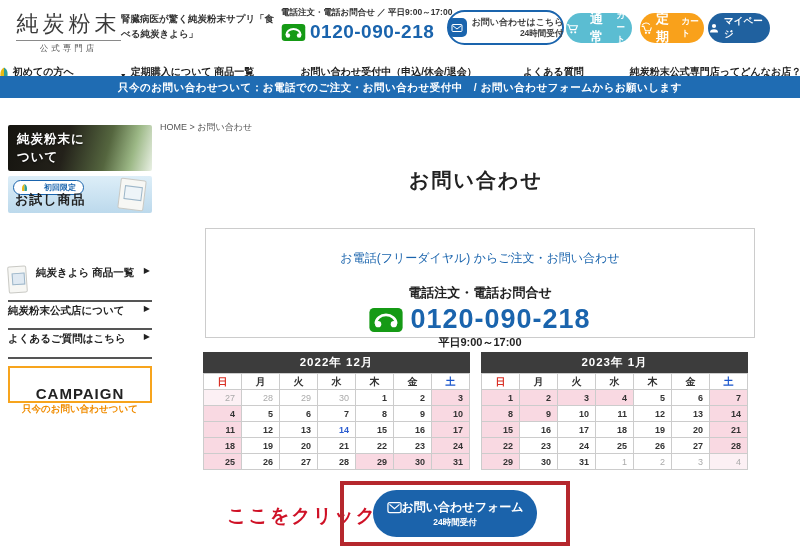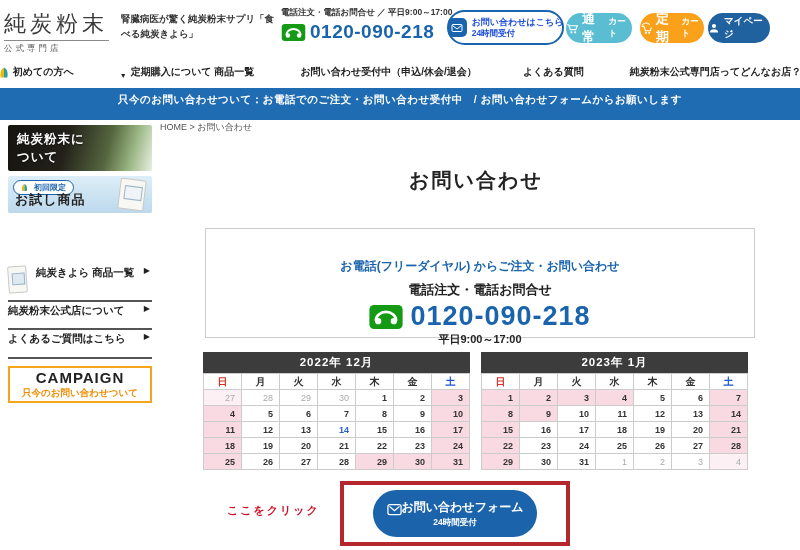--- a/index.html
+++ b/index.html
@@ -1,107 +1,107 @@
 <!DOCTYPE html>
 <html><head>
 <meta charset="utf-8">
 <style>
   *{margin:0;padding:0;box-sizing:border-box}
   html,body{width:800px;height:550px;background:#fff;font-family:"Liberation Sans",sans-serif;-webkit-font-smoothing:antialiased}
   .page{position:relative;width:800px;height:550px;background:#fff;overflow:hidden}
 
   
   .header{position:absolute;left:0;top:0;width:800px;height:55px;background:#fff}
-  .logo{position:absolute;left:4px;top:9px;width:105px;cursor:pointer}
+  .logo{position:absolute;left:16px;top:9px;width:105px;text-align:center;cursor:pointer}
   .logo-title{font-family:"DejaVu Serif",serif;font-size:22px;color:#3a3a3a;letter-spacing:4px;white-space:nowrap}
   .logo-sub{margin-top:1px;border-top:1px solid #8a8a8a;padding-top:2px;font-size:8.5px;color:#5a5a5a;letter-spacing:3px}
   .tagline{position:absolute;left:121px;top:12px;width:158px;font-size:9.5px;font-weight:bold;color:#333;line-height:1.55}
   .phone-head{position:absolute;left:281px;top:7px;width:160px}
   .phone-head-label{font-size:8.5px;font-weight:bold;color:#333;white-space:nowrap}
   .phone-head-row{display:flex;align-items:center;gap:4px;margin-top:2px}
   .phone-head-num{font-size:19px;font-weight:bold;color:#1a64ad;letter-spacing:.5px;white-space:nowrap}
   .pill{position:absolute;display:flex;align-items:center;justify-content:center;border-radius:16px;cursor:pointer}
   .contact-pill{left:447px;top:10px;width:117px;height:35px;background:#fff;border:2px solid #1a64ad;border-radius:18px;gap:5px}
   .mail-sq{width:19px;height:19px;border-radius:5px;background:#1a64ad;display:flex;align-items:center;justify-content:center;flex:none}
-  .contact-pill .txt{color:#1d4ed8;text-align:left;line-height:1.25}
+  .contact-pill .txt{color:#404040;text-align:right;line-height:1.25}
   .contact-pill .l1{font-size:9px;font-weight:bold;white-space:nowrap}
   .contact-pill .l2{font-size:8.5px;font-weight:bold}
-  .cart-normal{left:566px;top:13px;width:66px;height:30px;background:#5bbdd2;gap:3px}
+  .cart-normal{left:566px;top:13px;width:66px;height:30px;background:#5bbdd2;gap:11px}
   .cart-teiki{left:640px;top:13px;width:64px;height:30px;background:#f9a11b;gap:3px}
   .mypage{left:708px;top:13px;width:62px;height:30px;background:#20619f;gap:4px}
   .pill .big{color:#fff;font-size:13px;font-weight:bold}
   .pill .small{color:#fff;font-size:8.5px;font-weight:bold}
   .mypage .small{font-size:9.5px}
 
   
   .nav{position:absolute;left:0;top:55px;width:800px;height:33px;display:flex;align-items:center;justify-content:center;gap:17px;background:#fff}
   .nav-item{display:flex;align-items:flex-end;gap:4px;font-size:10px;font-weight:bold;color:#222;cursor:pointer;white-space:nowrap}
   .nav-caret{font-size:7px;color:#222}
   .nav-sep{width:1px;height:24px;background:#aaa;transform:rotate(28deg);margin:0 6px}
 
   
-  .notice{position:absolute;left:0;top:88px;width:800px;height:32px;background:#1f6cb3;color:#fff;font-size:10.5px;font-weight:bold;text-align:center;line-height:22px;letter-spacing:.5px}
+  .notice{position:absolute;left:0;top:76px;width:800px;height:22px;background:#1f6cb3;color:#fff;font-size:10.5px;font-weight:bold;text-align:center;line-height:22px;letter-spacing:.5px}
 
   
   .sb-banner{position:absolute;left:8px;width:144px;border-radius:2px;cursor:pointer;overflow:hidden}
   .sb-about{top:125px;height:46px;background:linear-gradient(105deg,#15140f 0%,#23211a 40%,#55663f 68%,#9cb886 85%,#e9f0e4 100%)}
   .sb-about .t{position:absolute;left:9px;top:5px;color:#fff;font-size:12.5px;font-weight:bold;letter-spacing:1px;line-height:1.45;text-shadow:0 1px 2px rgba(0,0,0,.6)}
   .sb-trial{top:176px;height:37px;background:linear-gradient(180deg,#ddeef8 0%,#bcd9ec 100%)}
-  .badge{position:absolute;left:5px;top:4px;display:flex;align-items:center;gap:6px;background:#fff;border:1.5px solid #1a64ad;border-radius:9px;padding:1px 7px;font-size:8px;font-weight:bold;color:#1a64ad;white-space:nowrap}
+  .badge{position:absolute;left:5px;top:4px;display:flex;align-items:center;gap:16px;background:#fff;border:1.5px solid #1a64ad;border-radius:9px;padding:1px 7px;font-size:8px;font-weight:bold;color:#1a64ad;white-space:nowrap}
   .sb-trial .lbl{position:absolute;left:7px;bottom:4px;font-size:13px;font-weight:bold;color:#222;letter-spacing:1px}
   .packet{position:absolute;background:#f7f7f4;border:1px solid #c9c9c4;border-radius:2px}
   .packet:before{content:"";position:absolute;left:15%;top:22%;width:70%;height:40%;border:1px solid #9db6c8;background:#eef4f8}
   .sb-trial .packet{right:7px;top:3px;width:26px;height:31px;transform:rotate(7deg)}
   .sb-teiki{top:218px;height:48px;background:#fcefdc}
   .sb-teiki .t1{position:absolute;left:8px;top:4px;font-size:13px;font-weight:bold;color:#222;letter-spacing:1px}
   .sb-teiki .t2{position:absolute;left:8px;top:20px;font-size:10.5px;font-weight:bold;color:#222}
   .sb-teiki .t3{position:absolute;left:6px;top:34px;font-size:7.5px;font-weight:bold;color:#222}
   .sb-teiki .p1{right:30px;top:7px;width:20px;height:34px;transform:rotate(-5deg)}
   .sb-teiki .p2{right:12px;top:9px;width:20px;height:34px;transform:rotate(6deg)}
   .orange-circle{position:absolute;right:4px;top:6px;width:22px;height:22px;border-radius:50%;background:#f9a11b;display:flex;align-items:center;justify-content:center}
   .sb-menu-item{display:flex;align-items:flex-start;cursor:pointer;border-bottom:2px solid #555}
   .mi-1{position:absolute;top:266px;left:8px;width:144px;height:36px}
   .mi-2{position:absolute;top:304px;left:8px;width:144px;height:26px}
   .mi-3{position:absolute;top:332px;left:8px;width:144px;height:27px}
   .sb-menu-item .lbl{font-size:10.5px;font-weight:bold;color:#222;white-space:nowrap}
   .sb-menu-item .arr{margin-left:auto;font-size:8px;color:#222;padding-right:2px}
   .mi-thumb{width:19px;height:27px;background:#f7f7f4;border:1px solid #c9c9c4;border-radius:2px;margin-right:9px;position:relative;transform:rotate(-4deg);flex:none}
   .mi-thumb:before{content:"";position:absolute;left:20%;top:25%;width:60%;height:38%;background:#dfe9f2;border:1px solid #9db6c8}
-  .campaign{position:absolute;left:8px;top:366px;width:144px;height:37px;border:2px solid #f7a41d;background:#fff;text-align:center;cursor:pointer;padding-top:2px}
+  .campaign{position:absolute;left:8px;top:366px;width:144px;height:37px;border:2px solid #f7a41d;background:#fff;text-align:center;cursor:pointer;padding-top:18px}
   .campaign .t1{font-size:15px;font-weight:bold;color:#222;letter-spacing:1px;line-height:1.1}
   .campaign .t2{font-size:9.5px;font-weight:bold;color:#f08c00;white-space:nowrap}
 
   
   .breadcrumb{position:absolute;left:160px;top:121px;font-size:9px;color:#555;cursor:pointer}
   .page-title{position:absolute;left:160px;top:167px;width:632px;text-align:center;font-size:20px;font-weight:bold;color:#222;letter-spacing:2px}
   .phone-box{position:absolute;left:205px;top:228px;width:550px;height:110px;border:1px solid #ccc;background:#fff;text-align:center}
-  .pb-heading{margin-top:29px;font-size:12px;font-weight:bold;color:#1a64ad}
-  .pb-sub{margin-top:6px;font-size:13px;font-weight:bold;color:#222}
+  .pb-heading{margin-top:21px;font-size:12px;font-weight:normal;color:#1a64ad}
+  .pb-sub{margin-top:17px;font-size:13px;font-weight:bold;color:#222}
   .pb-row{display:flex;align-items:center;justify-content:center;gap:7px;margin-top:2px}
   .pb-num{font-size:27px;font-weight:bold;color:#1a64ad;letter-spacing:1px}
   .pb-hours{font-size:11px;font-weight:bold;color:#222}
 
   
   .cal{position:absolute;top:352px;width:267px}
   .cal-l{left:203px}.cal-r{left:481px}
   .cal-title{height:21px;background:#3c3c3c;color:#fff;font-size:11.5px;font-weight:bold;text-align:center;line-height:21px;letter-spacing:1px}
   .cal table{width:100%;border-collapse:collapse;table-layout:fixed;background:#fff}
   .cal th{height:16px;border:1px solid #ccc;font-size:10px;font-weight:bold;color:#333;text-align:center}
   .cal th.sun{color:#d93025}.cal th.sat{color:#1a56cc}
   .cal td{height:16px;border:1px solid #ccc;font-size:9px;font-weight:bold;color:#333;text-align:right;padding-right:6px;background:#fff}
   .cal td.h{background:#f9d9e2}
   .cal td.hl{background:#fcf0f4}
   .cal td.dim{color:#aaa;font-weight:normal}
   .cal td.today{color:#2a5cd0}
 
   
-  .click-here{position:absolute;left:227px;top:503px;font-size:11px;font-weight:bold;color:#cf1126;letter-spacing:2px}
+  .click-here{position:absolute;left:227px;top:503px;font-size:19px;font-weight:bold;color:#cf1126;letter-spacing:2px}
   .red-frame{position:absolute;left:340px;top:481px;width:230px;height:65px;border:4px solid #b5272d}
   .form-btn{position:absolute;left:373px;top:490px;width:164px;height:47px;border-radius:24px;background:#1b63ab;display:flex;flex-direction:column;align-items:center;justify-content:center;cursor:pointer;gap:1px}
-  .form-btn .row{display:flex;align-items:flex-end;gap:0}
+  .form-btn .row{display:flex;align-items:center;gap:0}
   .form-btn .lbl{color:#fff;font-size:12px;font-weight:bold;white-space:nowrap}
   .form-btn .sub{color:#fff;font-size:8.5px;font-weight:bold}
   svg{display:block}
 </style>
 </head>
 <body>
 
 <div class="page">
 
   <div class="header">

